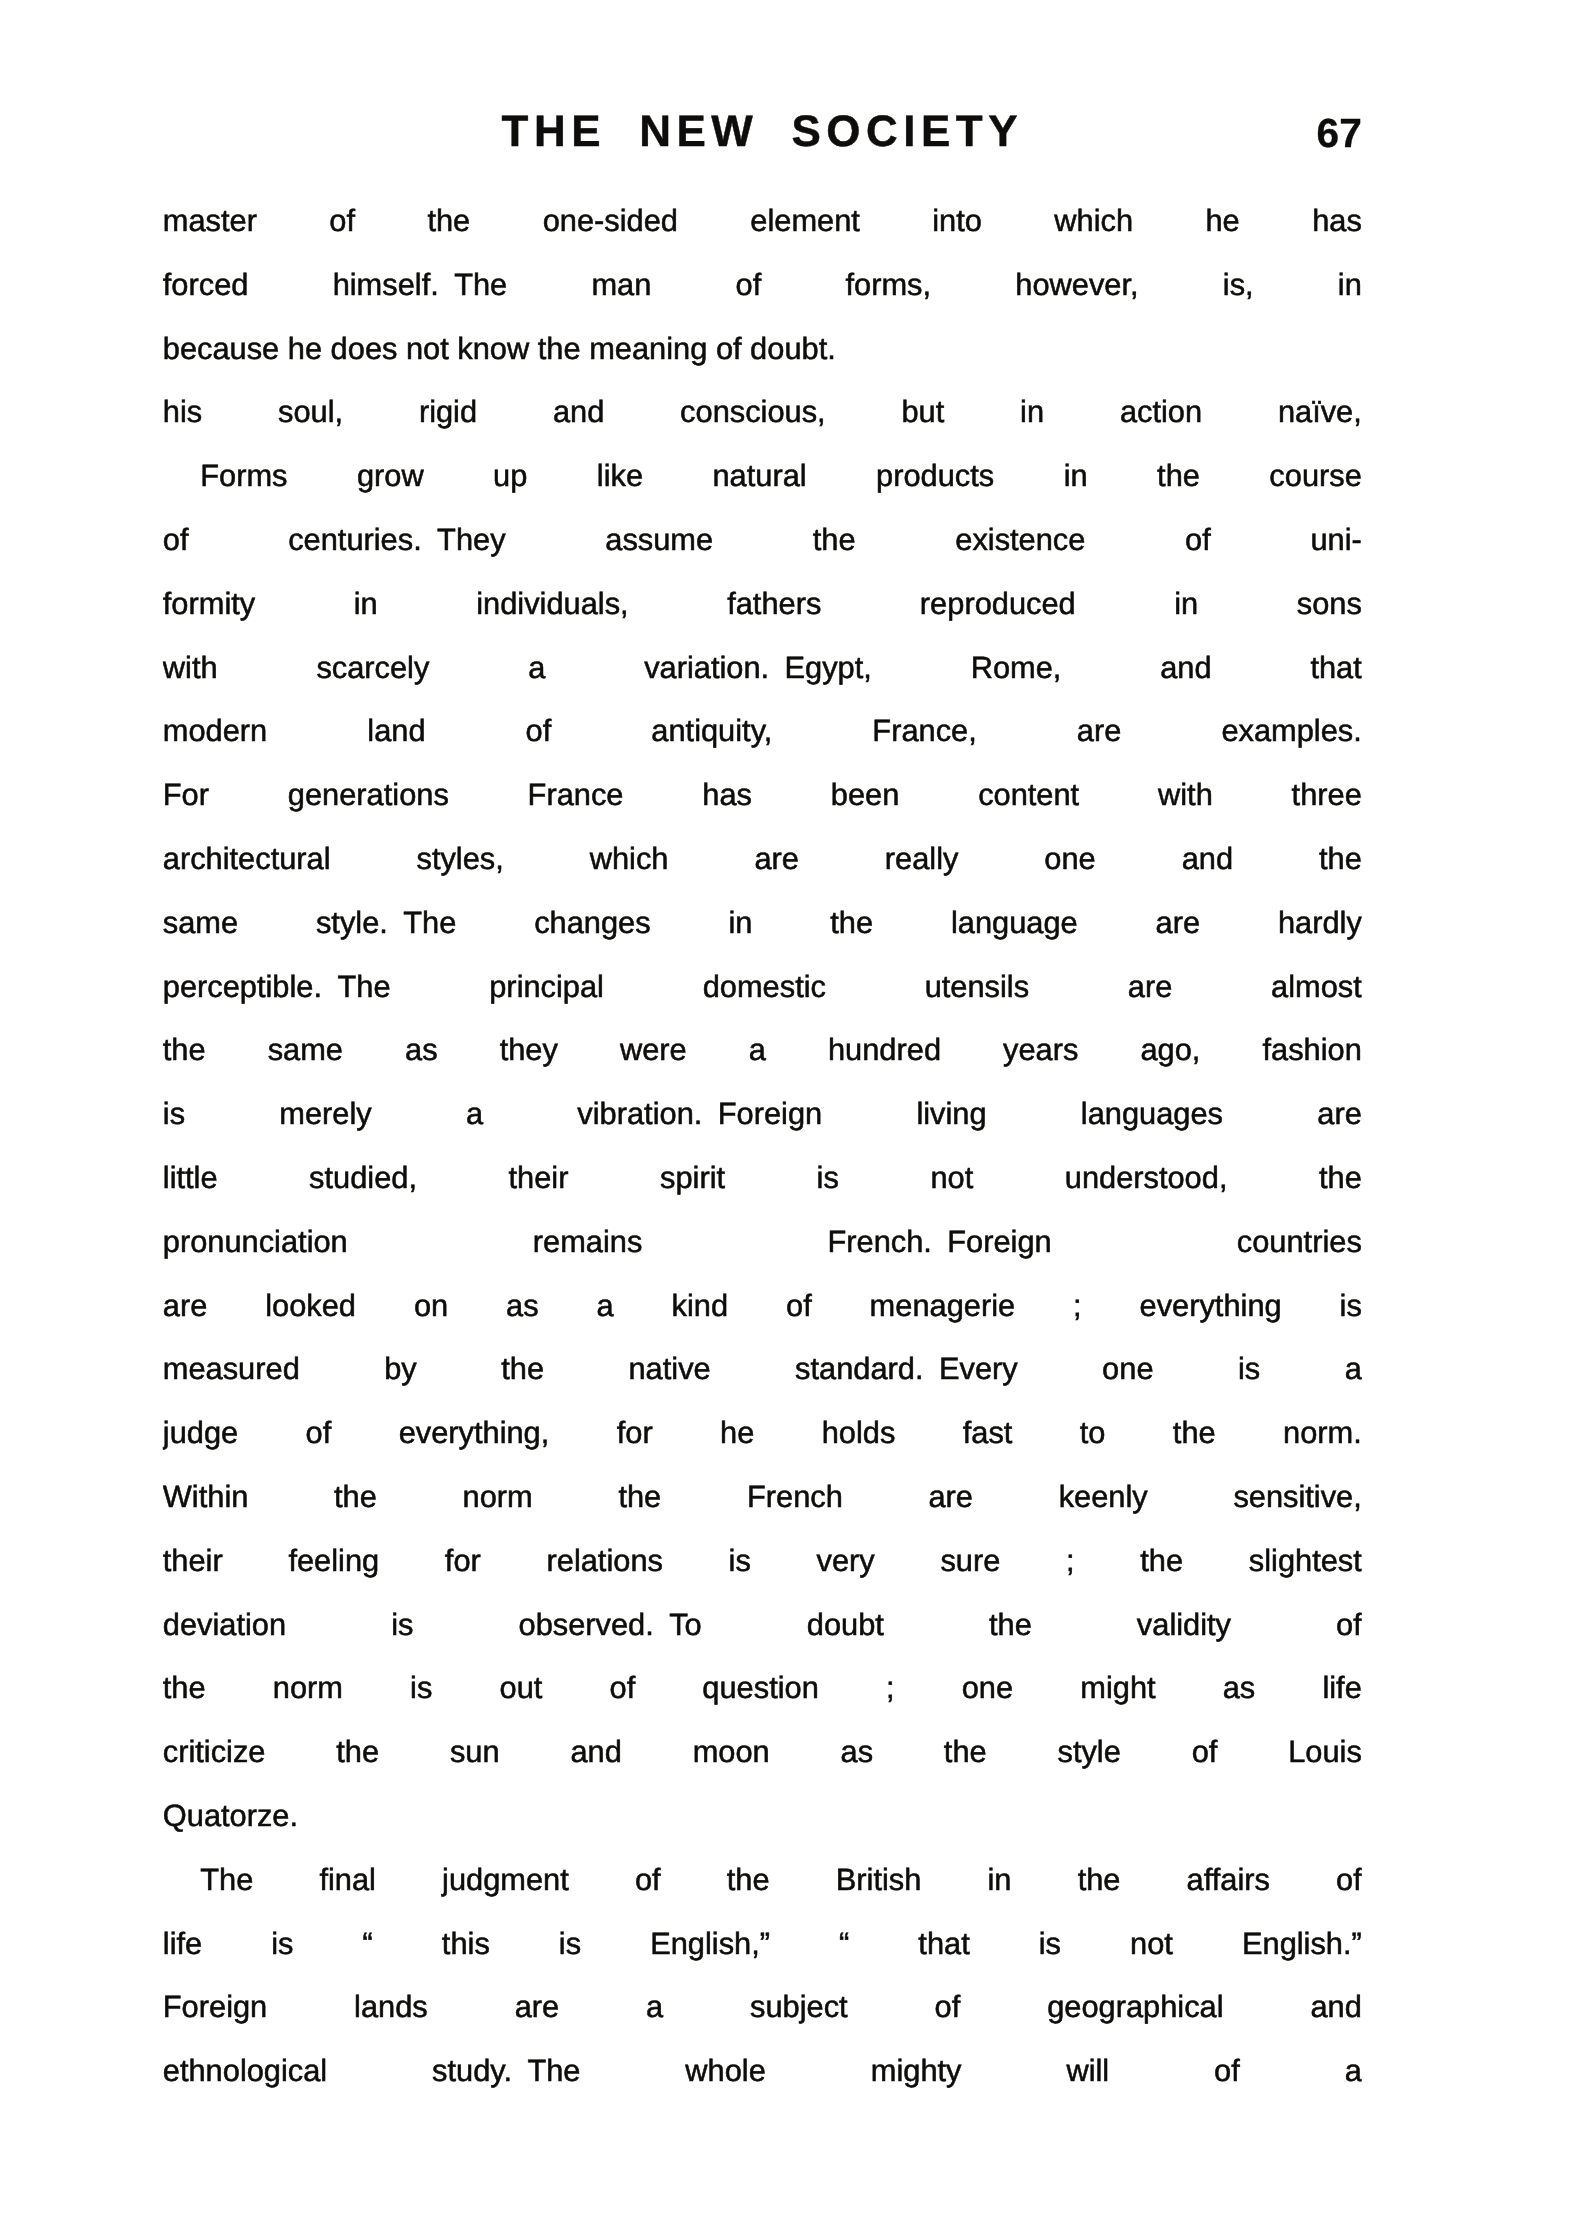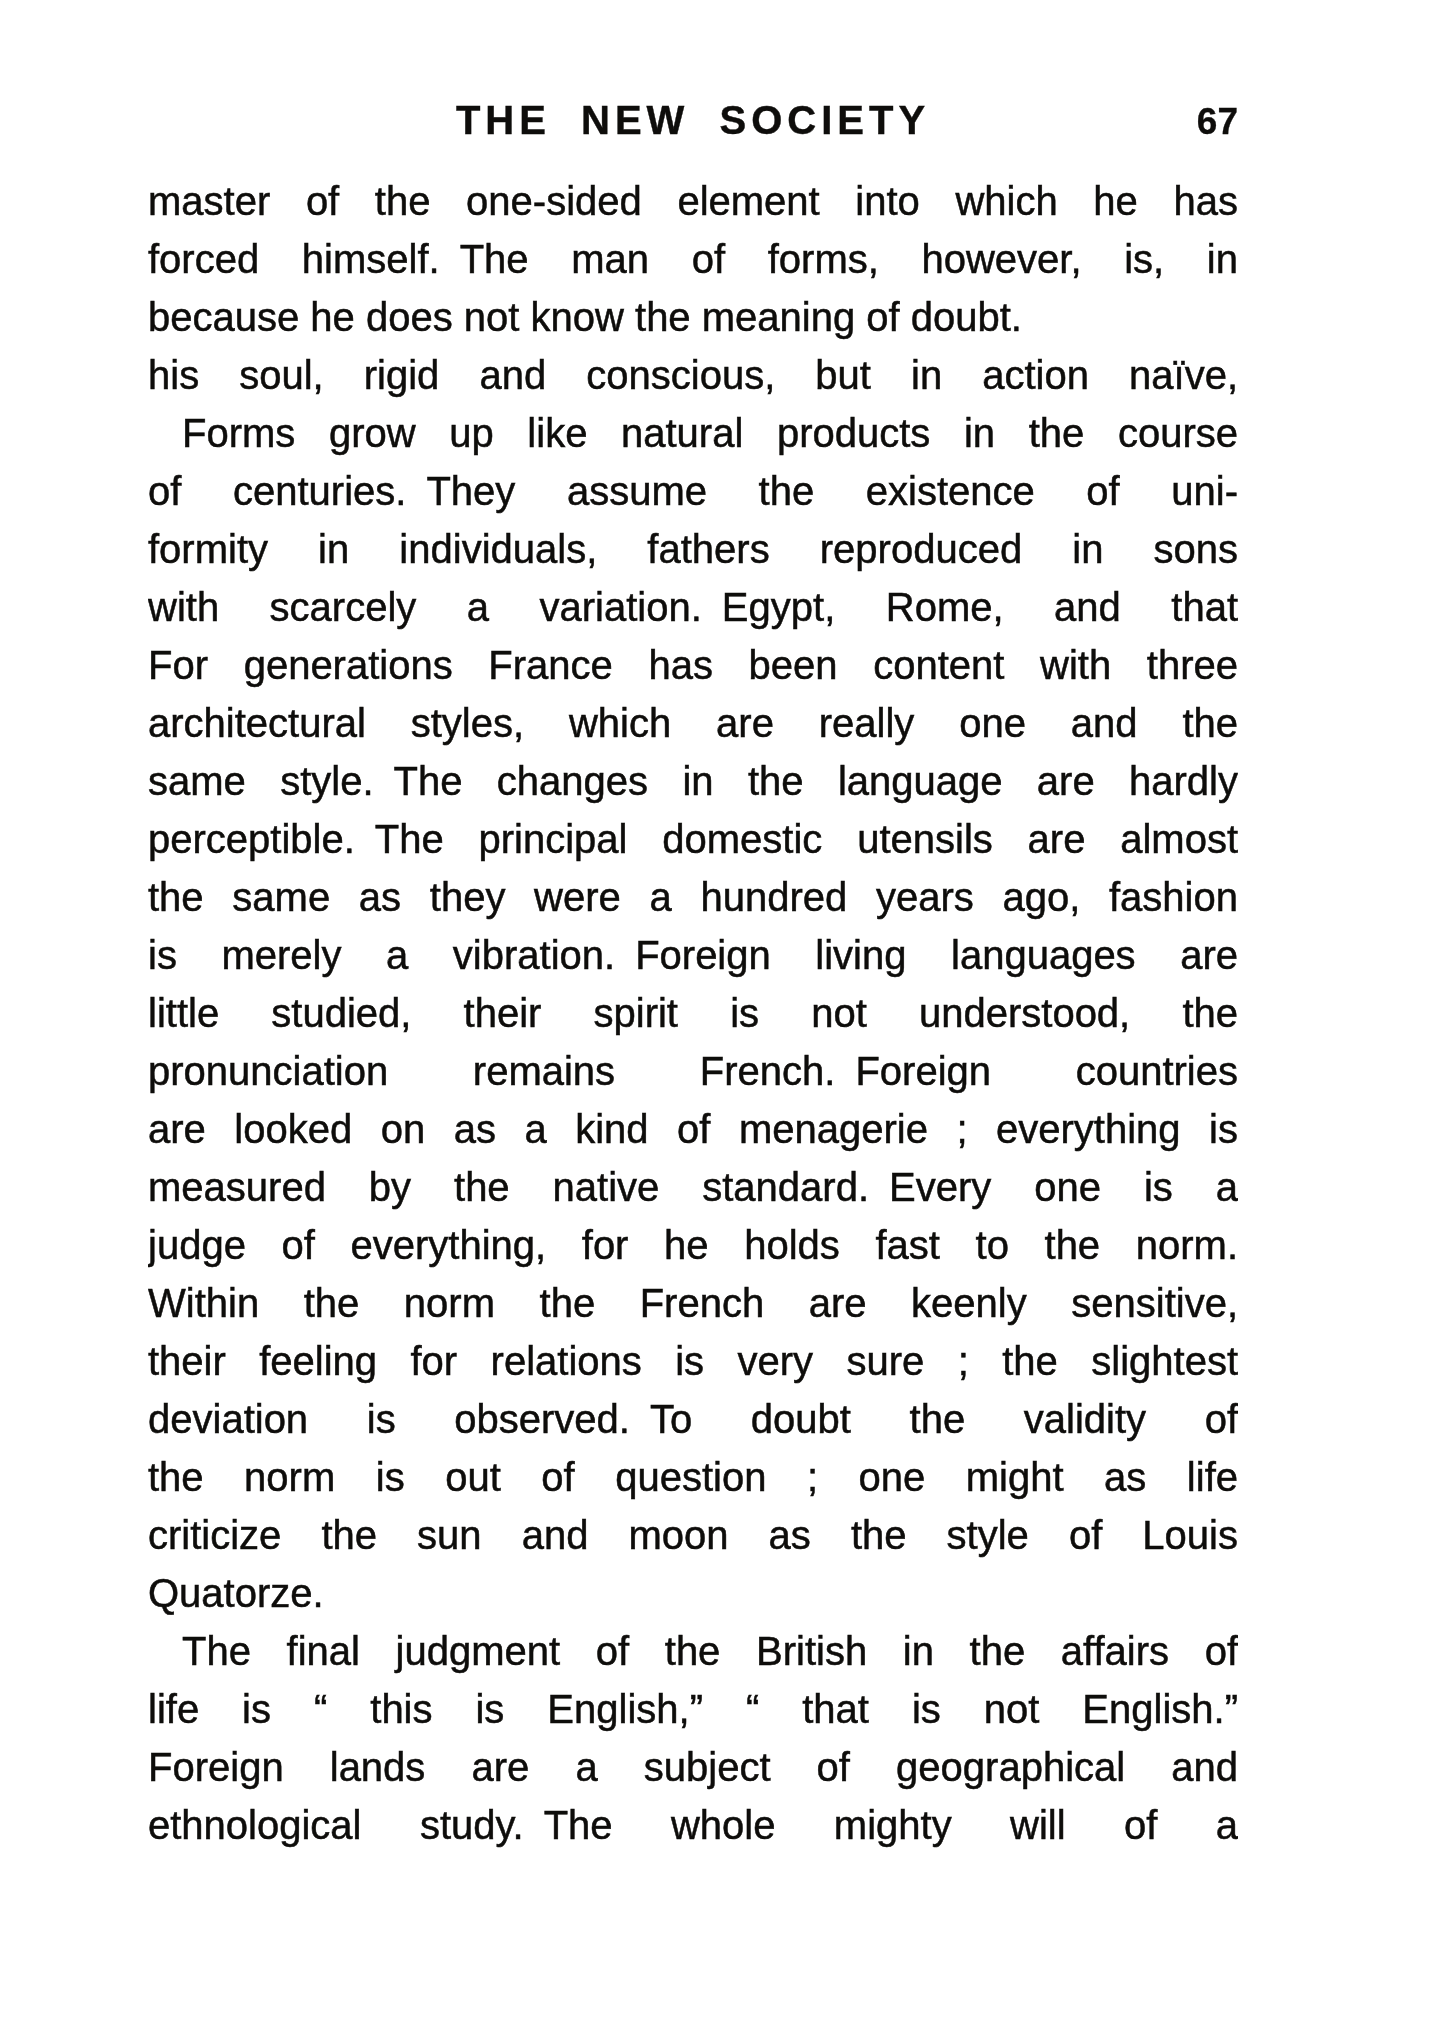--- a/index.html
+++ b/index.html
@@ -45,21 +45,21 @@
     position: absolute;
     top: 172px;
     left: 148px;
     width: 1090px;
   }
   .para {
     margin: 0;
     padding: 0;
   }
   .line {
-    font-size: 40px;
+    font-size: 28px;
     line-height: 58px;
     height: 58px;
     overflow: hidden;
     text-align: justify;
     text-align-last: justify;
     hyphens: none;
     -webkit-text-stroke: 0.5px currentColor;
     white-space: normal;
   }
   .line.last {
@@ -82,20 +82,21 @@
         <div class="line">master of the one-sided element into which he has</div>
         <div class="line">forced himself. The man of forms, however, is, in</div>
         <div class="line last">because he does not know the meaning of doubt.</div>
         <div class="line">his soul, rigid and conscious, but in action naïve,</div>
       </div>
       <div class="para indent">
         <div class="line">Forms grow up like natural products in the course</div>
         <div class="line">of centuries. They assume the existence of uni-</div>
         <div class="line">formity in individuals, fathers reproduced in sons</div>
         <div class="line">with scarcely a variation. Egypt, Rome, and that</div>
+        <div class="line">modern land of antiquity, France, are examples.</div>
         <div class="line">For generations France has been content with three</div>
         <div class="line">architectural styles, which are really one and the</div>
         <div class="line">same style. The changes in the language are hardly</div>
         <div class="line">perceptible. The principal domestic utensils are almost</div>
         <div class="line">the same as they were a hundred years ago, fashion</div>
         <div class="line">is merely a vibration. Foreign living languages are</div>
         <div class="line">little studied, their spirit is not understood, the</div>
         <div class="line">pronunciation remains French. Foreign countries</div>
         <div class="line">are looked on as a kind of menagerie ; everything is</div>
         <div class="line">measured by the native standard. Every one is a</div>

